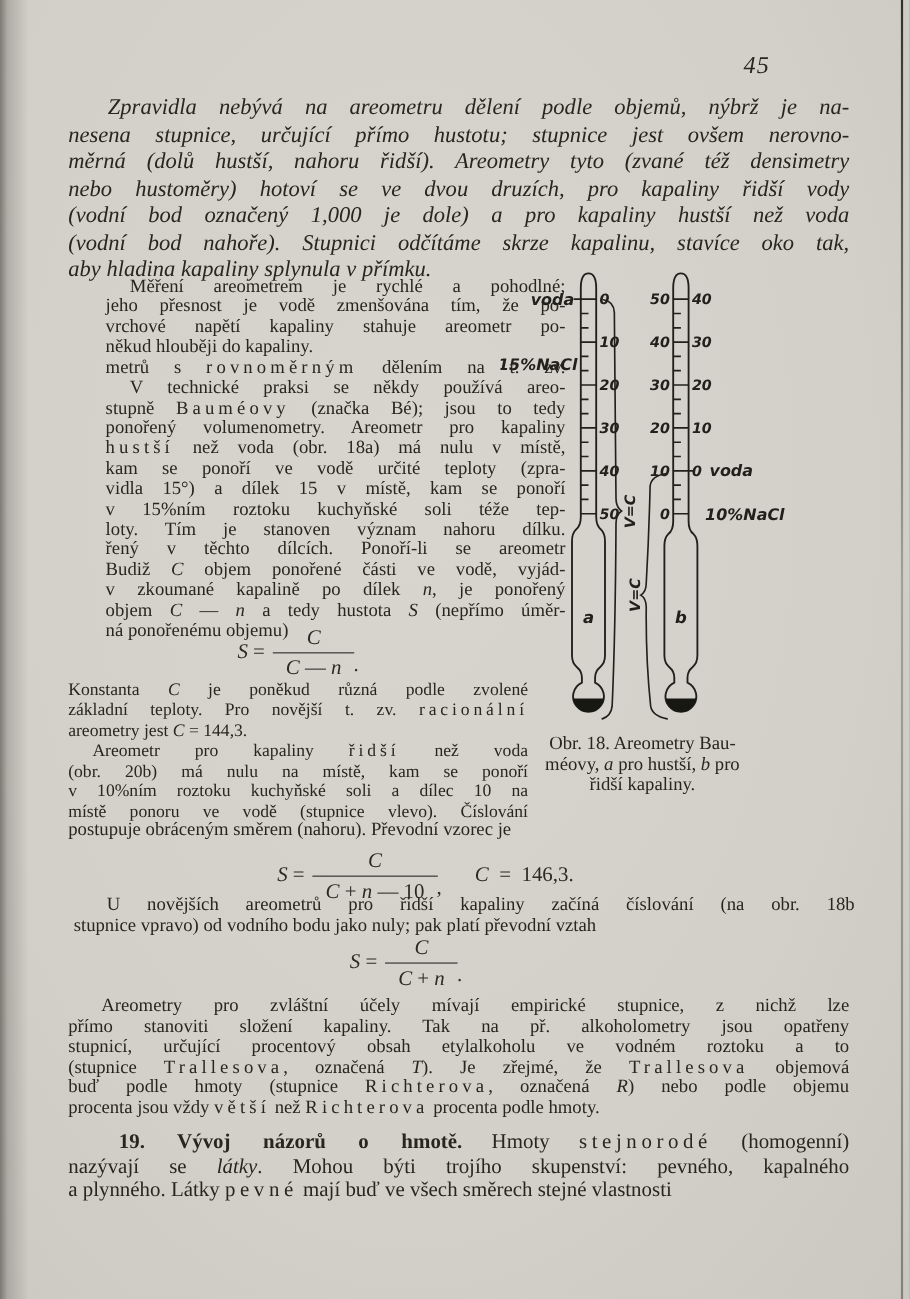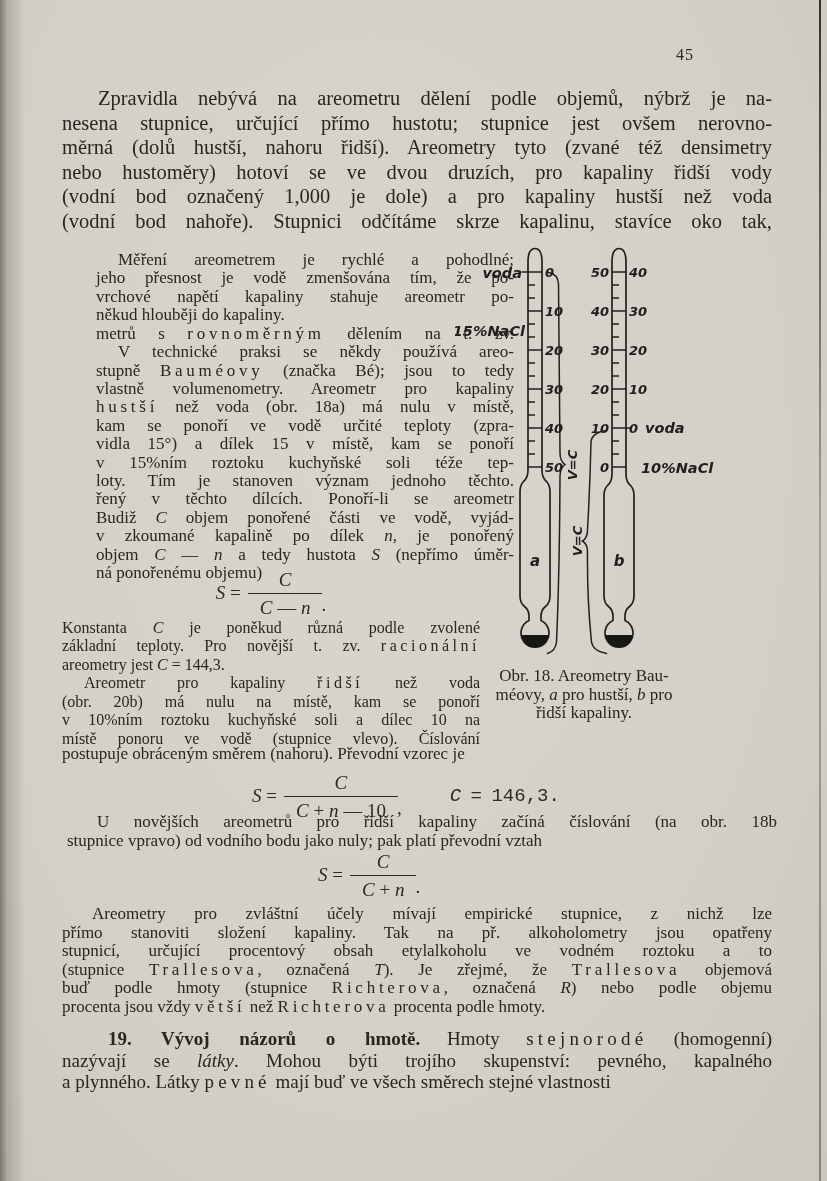--- a/index.html
+++ b/index.html
@@ -7,43 +7,43 @@
   .page{position:relative;width:827px;height:1181px;margin:0 auto;overflow:hidden;
     background:
       linear-gradient(90deg, rgba(55,53,48,.55) 0px, rgba(55,53,48,.22) 7px, rgba(55,53,48,0) 26px),
       radial-gradient(ellipse at 45% 38%, #d8d5ce 0%, #d3d0c9 62%, #cbc8c1 100%);
     color:#28271f;}
   .edge-rule{position:absolute;top:0;right:6px;width:2.5px;height:100%;
     background:linear-gradient(rgba(22,22,18,.85), rgba(22,22,18,.25) 45%, rgba(22,22,18,.4));}
   .block{position:absolute;}
   .ln{text-align:justify;text-align-last:justify;}
   .ln.end{text-align-last:left;}
-  #intro{left:62px;top:86px;width:710px;font-size:20.5px;line-height:24.5px;}
+  #intro{left:62px;top:86px;width:710px;font-size:20.5px;line-height:24.5px;font-style:italic;}
   #intro .ind{text-indent:36px;}
   #cola{left:64px;top:251px;width:418px;font-size:17px;line-height:18.42px;margin-left:32px;}
   #colb{left:62px;top:619px;width:418px;font-size:16px;line-height:18.45px;}
   #cola .ind,#colb .ind{text-indent:22px;}
   #line26{left:62px;top:745px;width:600px;font-size:17px;line-height:18.5px;}
   #paraU{left:67px;top:813px;width:710px;font-size:17px;line-height:18.6px;}
   #paraZ{left:62px;top:905px;width:710px;font-size:17px;line-height:18.5px;}
   #paraU .ind,#paraZ .ind{text-indent:30px;}
   #s19{left:62px;top:1028px;width:710px;font-size:19px;line-height:21.6px;}
   #s19 .ind{text-indent:46px;}
   #s19 b{font-weight:bold;word-spacing:3px;}
   #caption{left:464px;top:667px;width:240px;font-size:17px;line-height:18.5px;text-align:center;}
-  #pagenum{left:676px;top:46px;font-size:16px;letter-spacing:1px;}
+  #pagenum{left:676px;top:46px;font-size:22px;letter-spacing:1px;font-style:italic;}
   .sp{letter-spacing:.22em;}
   i{font-style:italic;}
   .formula{position:absolute;display:flex;align-items:flex-start;font-size:19px;color:#2b2a23;}
   .formula .lhs{margin-right:5px;padding-top:12px;}
   .frac{display:inline-flex;flex-direction:column;text-align:center;margin:0 2px;}
   .frac .num{padding:0 12px 3px;line-height:1.05;}
   .frac .den{border-top:1.4px solid #2b2a25;padding:4px 12px 0;line-height:1.05;}
   .formula .sfx{align-self:flex-end;margin-left:-3px;padding-bottom:2px;}
-  .formula .extra{margin-left:48px;padding-top:12px;font-family:Liberation Mono, monospace;}
+  .formula .extra{margin-left:30px;padding-top:12px;}
   #f1{left:62px;top:570px;width:418px;justify-content:center;padding-right:20px;}
   #f2{left:252px;top:773px;}
   #f3{left:318px;top:852px;}
   #figure{position:absolute;left:455px;top:244px;width:332px;height:424px;}
   .fig-num,.fig-label,.fig-letter,.fig-brace{font-family:"DejaVu Sans",sans-serif;
     font-style:oblique;font-weight:bold;fill:#21201b;}
   .fig-num{font-size:13px;}
   .fig-label{font-size:14.5px;}
   .fig-letter{font-size:15px;}
   .fig-brace{font-size:13px;}
@@ -55,36 +55,37 @@
   <div class="edge-rule"></div>
   <div class="block" id="pagenum">45</div>
 
   <div class="block" id="intro">
     <div class="ln ind">Zpravidla nebývá na areometru dělení podle objemů, nýbrž je na-</div>
     <div class="ln">nesena stupnice, určující přímo hustotu; stupnice jest ovšem nerovno-</div>
     <div class="ln">měrná (dolů hustší, nahoru řidší). Areometry tyto (zvané též densimetry</div>
     <div class="ln">nebo hustoměry) hotoví se ve dvou druzích, pro kapaliny řidší vody</div>
     <div class="ln">(vodní bod označený 1,000 je dole) a pro kapaliny hustší než voda</div>
     <div class="ln">(vodní bod nahoře). Stupnici odčítáme skrze kapalinu, stavíce oko tak,</div>
+    <div class="ln end">aby hladina kapaliny splynula v přímku.</div>
   </div>
 
   <div class="block" id="cola">
     <div class="ln ind">Měření areometrem je rychlé a pohodlné;</div>
     <div class="ln">jeho přesnost je vodě zmenšována tím, že po-</div>
     <div class="ln">vrchové napětí kapaliny stahuje areometr po-</div>
     <div class="ln end">někud hlouběji do kapaliny.</div>
     <div class="ln">metrů s <span class="sp">rovnoměrným</span> dělením na t. zv.</div>
     <div class="ln ind">V technické praksi se někdy používá areo-</div>
     <div class="ln">stupně <span class="sp">Bauméovy</span> (značka Bé); jsou to tedy</div>
-    <div class="ln">vlastně volumenometry. Areometr pro kapaliny</div>
+    <div class="ln">ponořený volumenometry. Areometr pro kapaliny</div>
     <div class="ln"><span class="sp">hustší</span> než voda (obr. 18a) má nulu v místě,</div>
     <div class="ln">kam se ponoří ve vodě určité teploty (zpra-</div>
     <div class="ln">vidla 15°) a dílek 15 v místě, kam se ponoří</div>
     <div class="ln">v 15%ním roztoku kuchyňské soli téže tep-</div>
-    <div class="ln">loty. Tím je stanoven význam jednoho těchto.</div>
+    <div class="ln">loty. Tím je stanoven význam nahoru dílku.</div>
     <div class="ln">řený v těchto dílcích. Ponoří-li se areometr</div>
     <div class="ln">Budiž <i>C</i> objem ponořené části ve vodě, vyjád-</div>
     <div class="ln">v zkoumané kapalině po dílek <i>n</i>, je ponořený</div>
     <div class="ln">objem <i>C</i> — <i>n</i> a tedy hustota <i>S</i> (nepřímo úměr-</div>
     <div class="ln end">ná ponořenému objemu)</div>
   </div>
 
   <div class="formula" id="f1">
     <span class="lhs"><i>S</i> =</span>
     <span class="frac">

